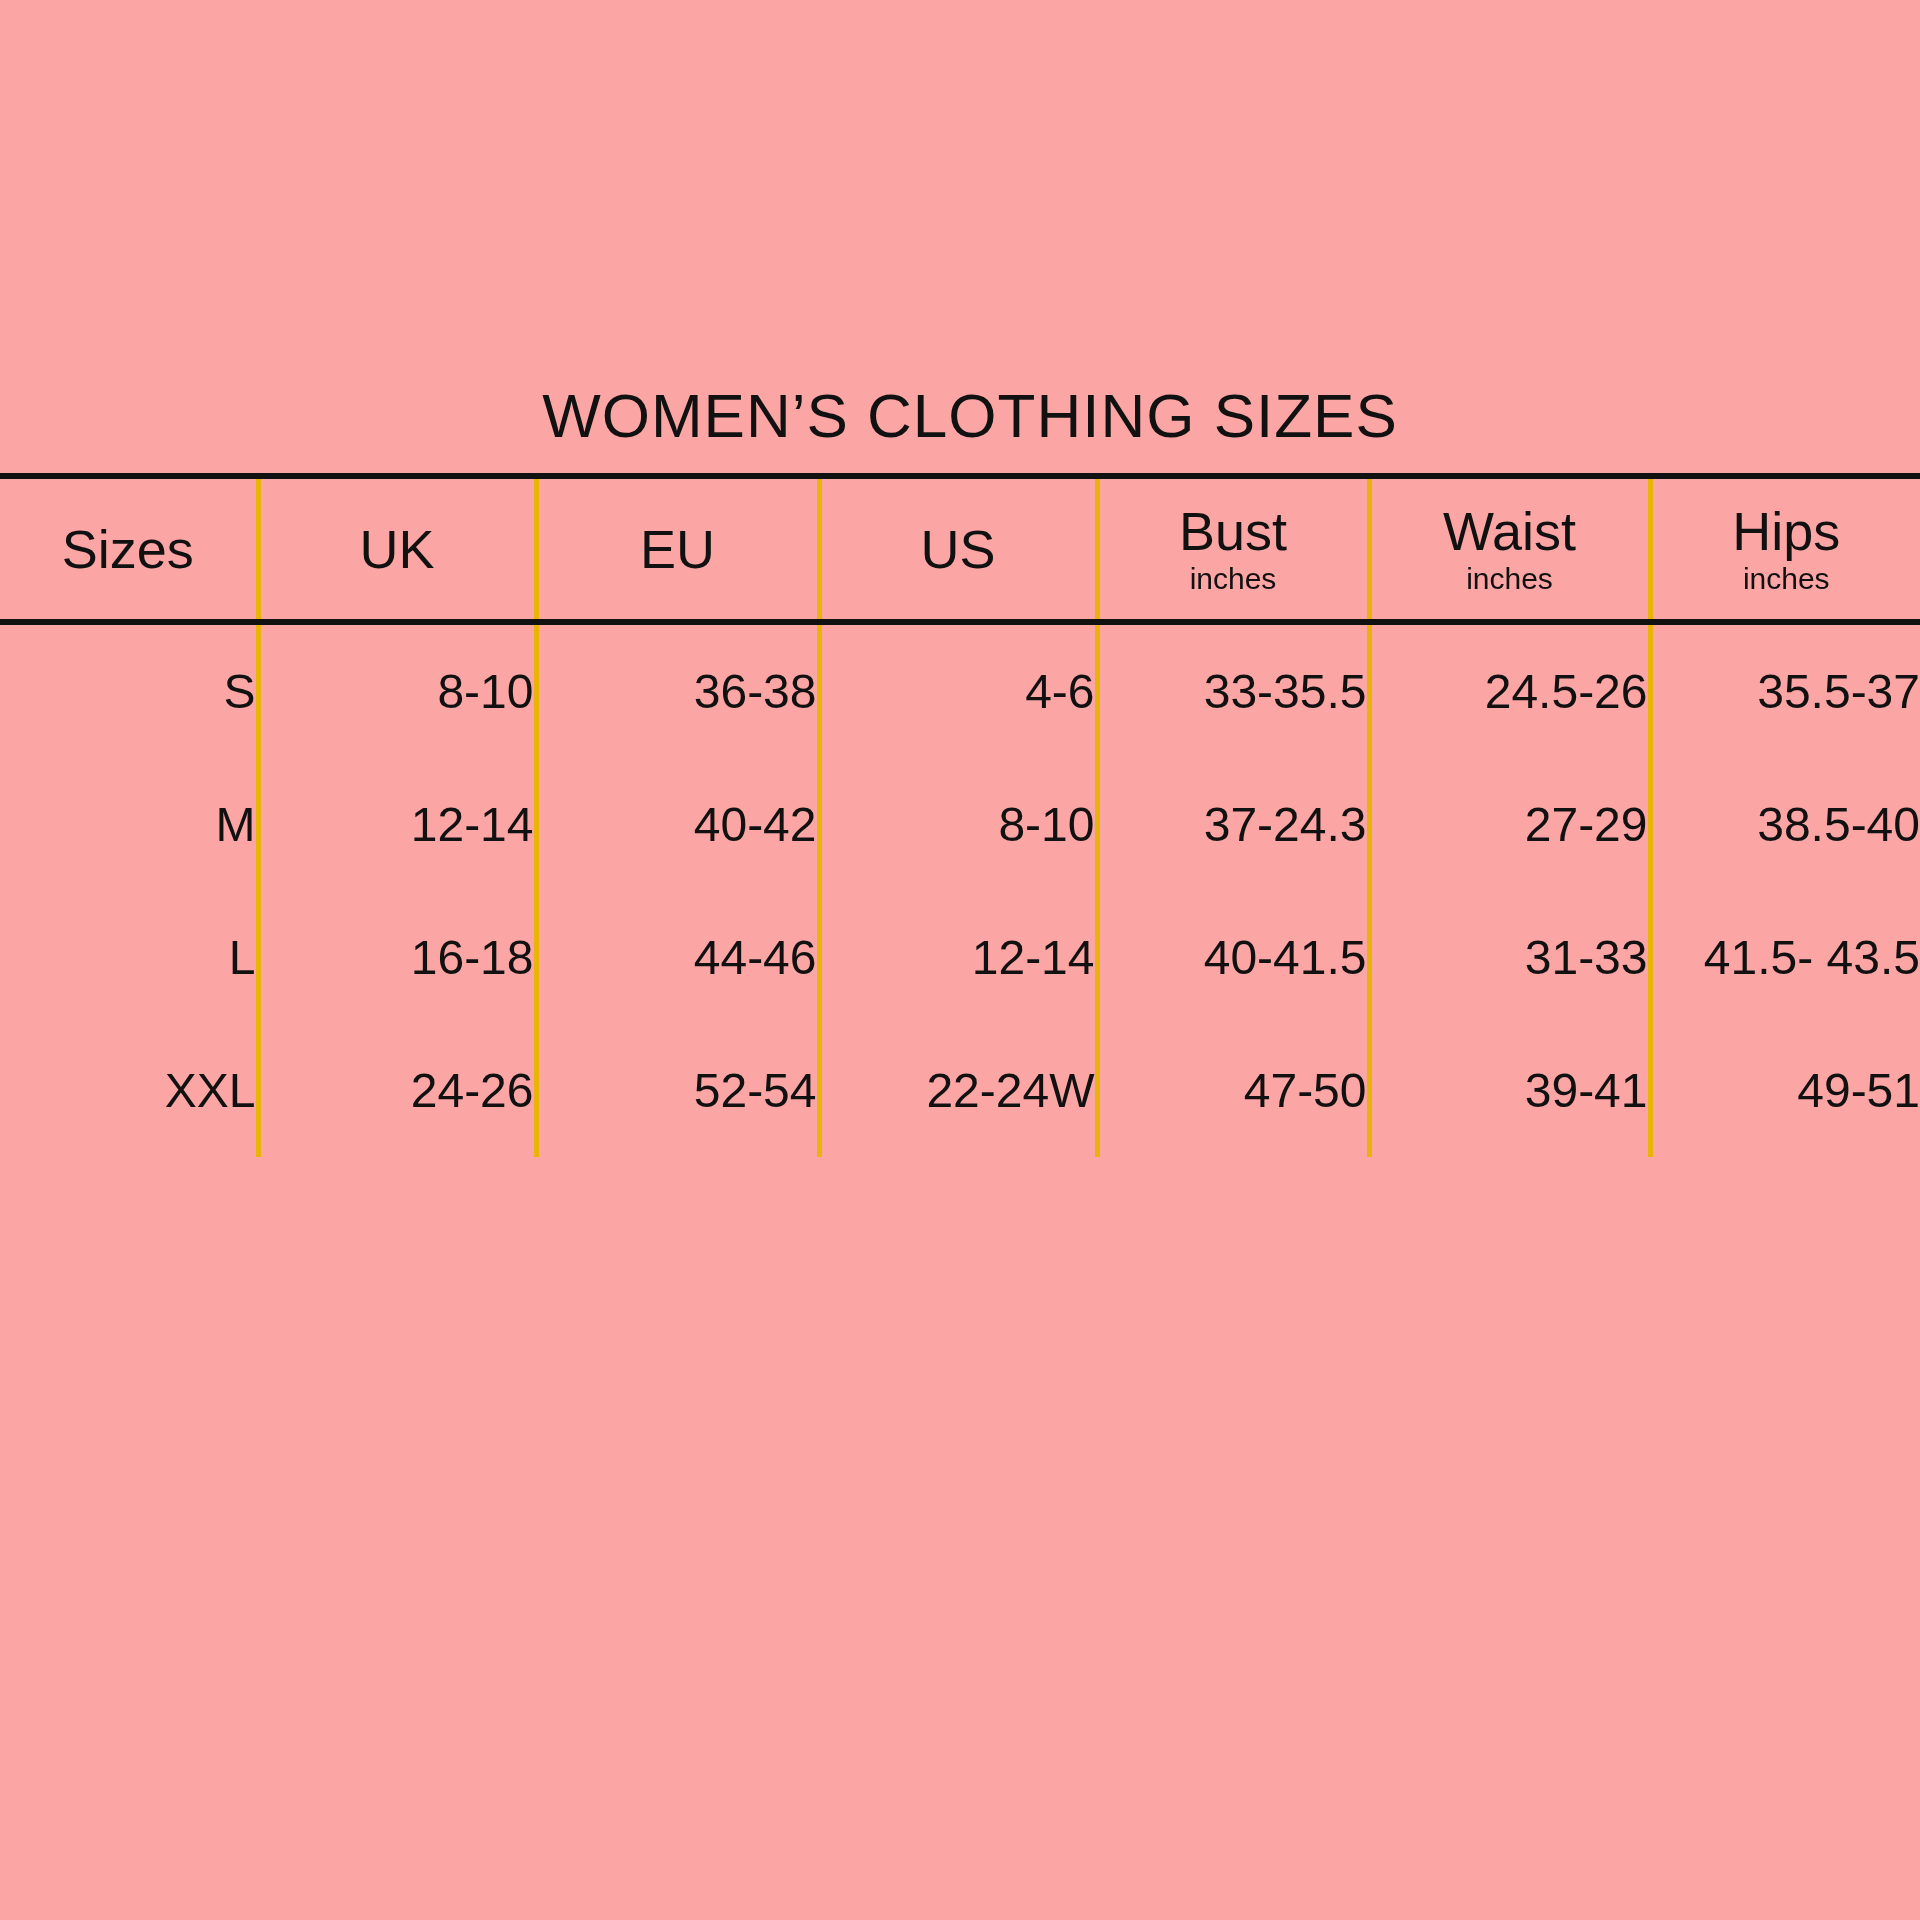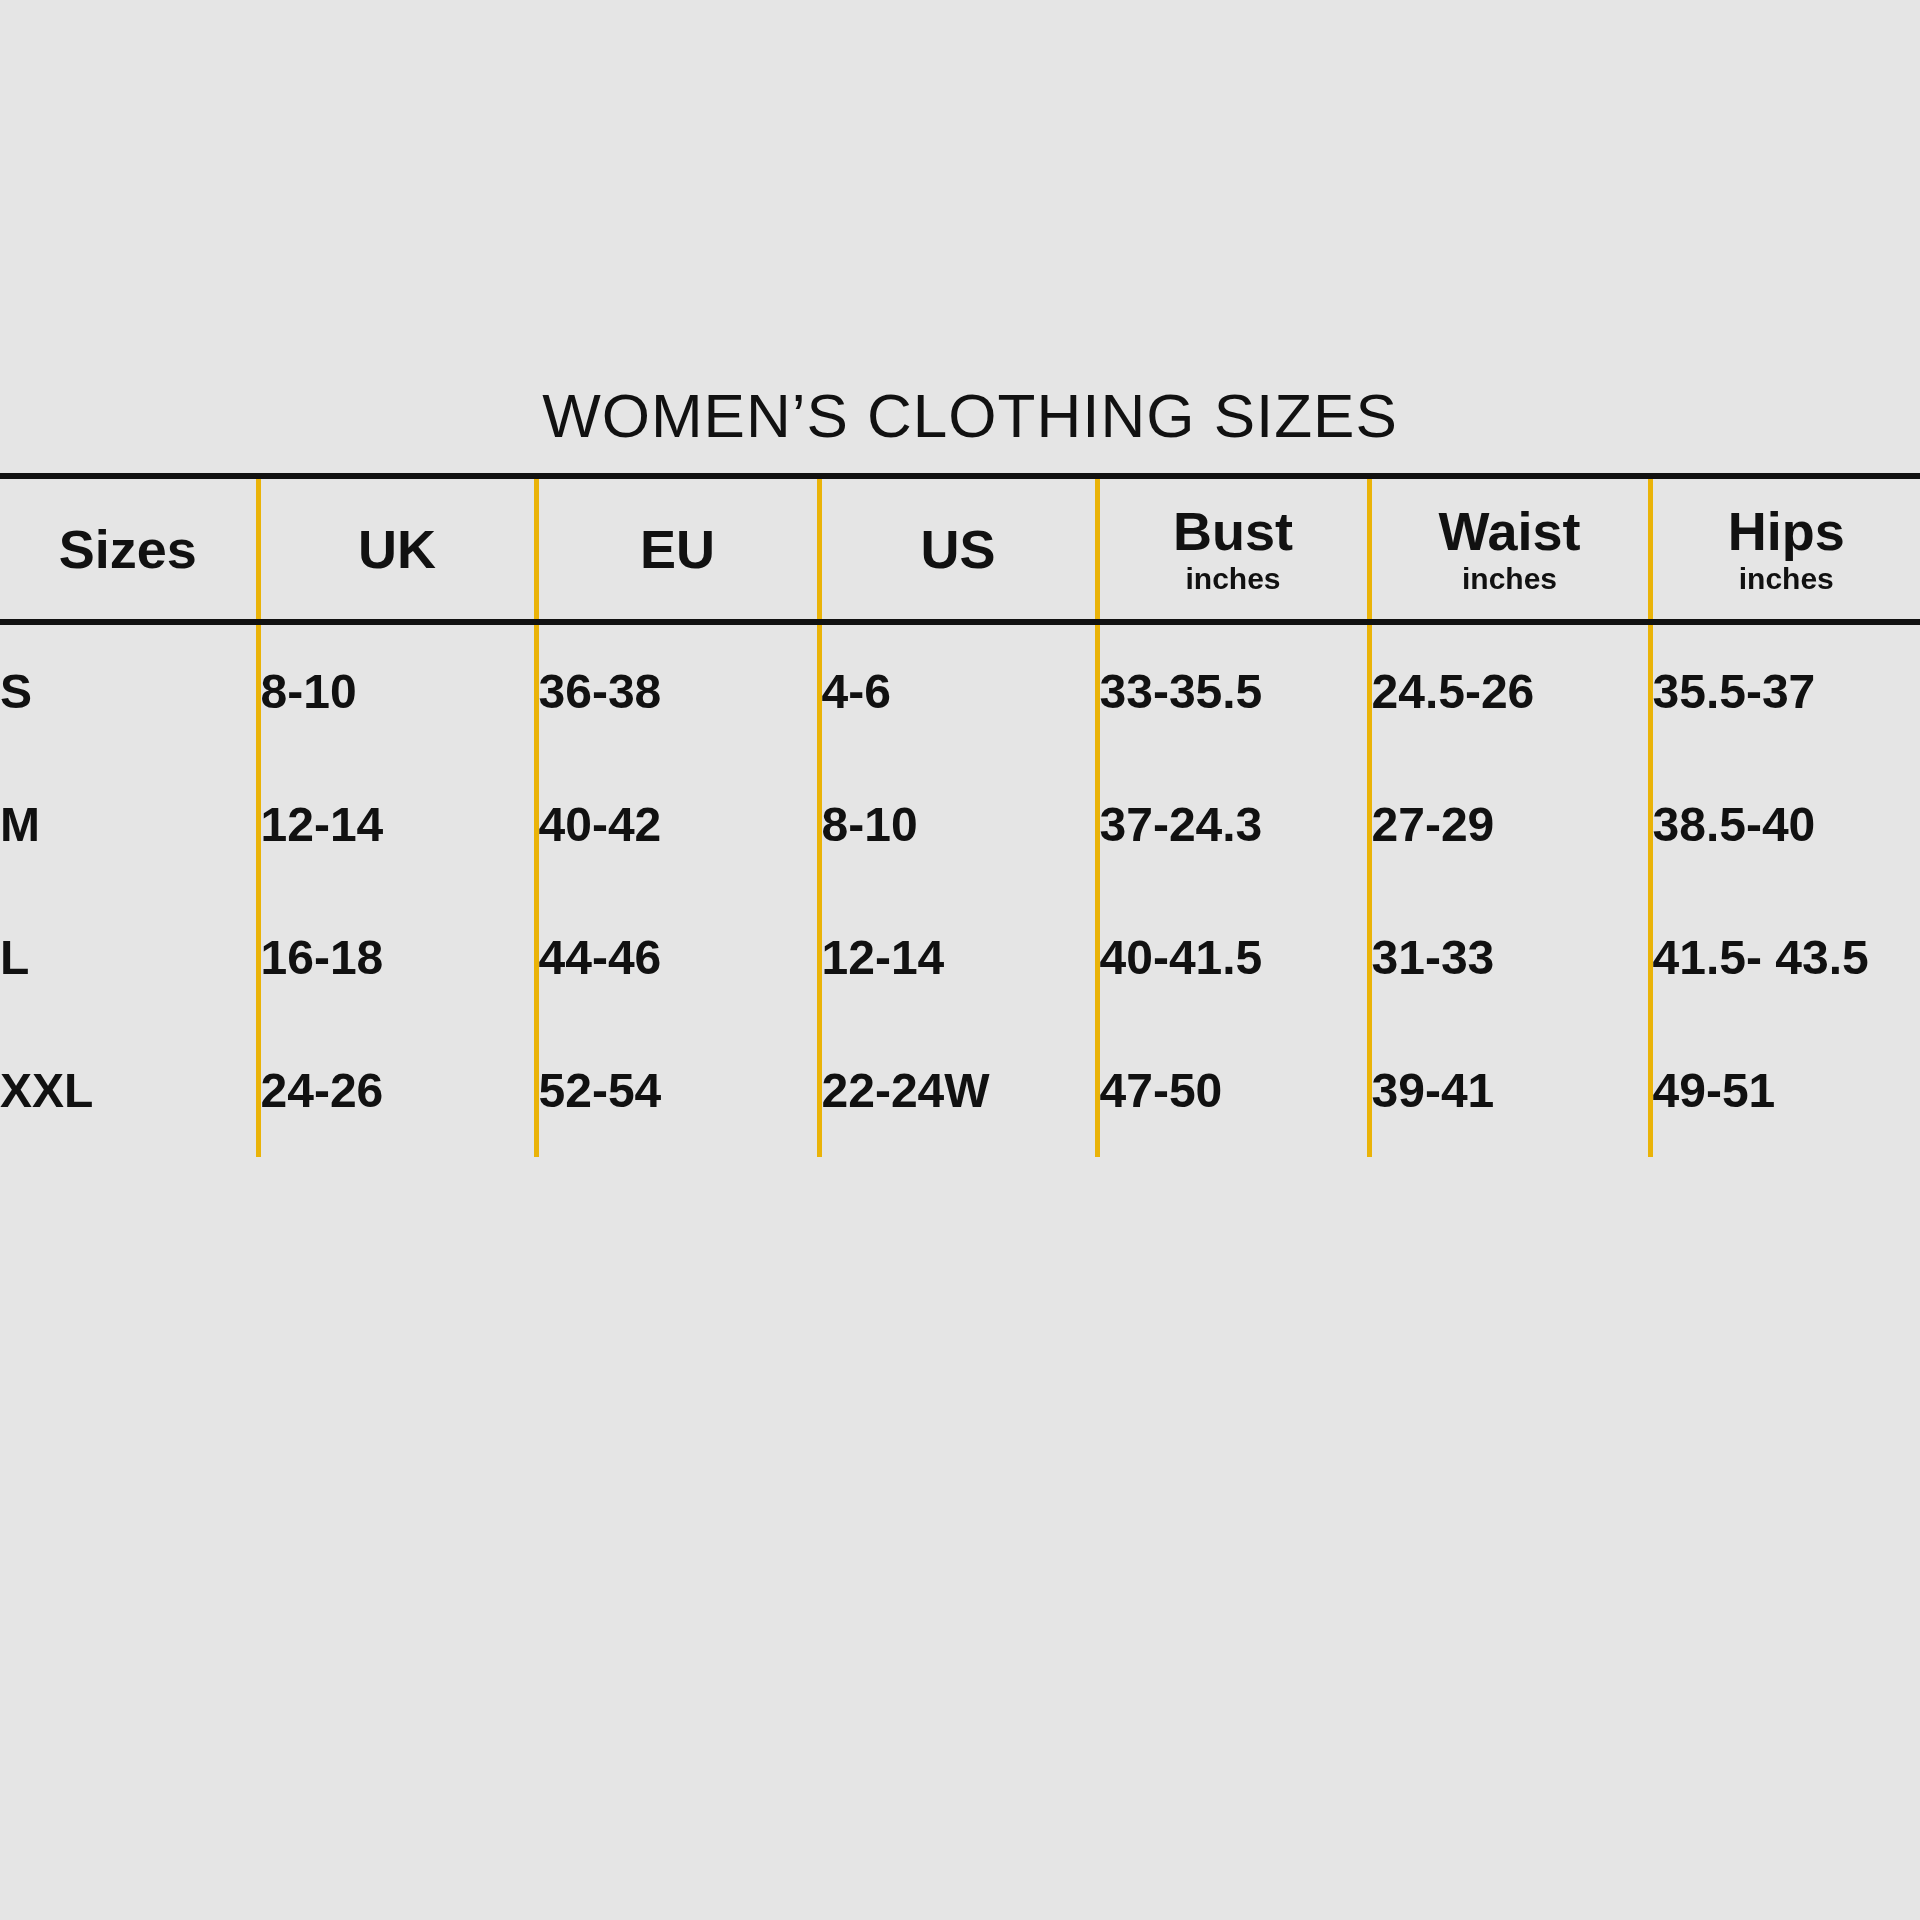--- a/index.html
+++ b/index.html
@@ -11,21 +11,21 @@
     width: 1920px;
     height: 1920px;
     font-family: "Liberation Sans", sans-serif;
     color: #111111;
     overflow: hidden;
   }
   .page {
     position: relative;
     width: 1920px;
     height: 1920px;
-    background: #e5e5e5;
+    background: #fca5a5;
   }
   .chart-wrap {
     position: absolute;
     left: 0;
     top: 380px;
     width: 1920px;
   }
   .title {
     text-align: center;
     font-size: 62px;
@@ -35,23 +35,23 @@
     margin: 0 0 22px 0;
     padding-left: 20px;
   }
   table.size-table {
     border-collapse: collapse;
     width: 1920px;
     table-layout: fixed;
   }
   table.size-table td,
   table.size-table th {
-    text-align: left;
+    text-align: right;
     vertical-align: middle;
-    font-weight: 700;
+    font-weight: 400;
     color: #111111;
     padding: 0;
   }
   
   table.size-table td.vsep,
   table.size-table th.vsep {
     border-left: 5px solid #eab308;
   }
   thead th {
     height: 140px;

